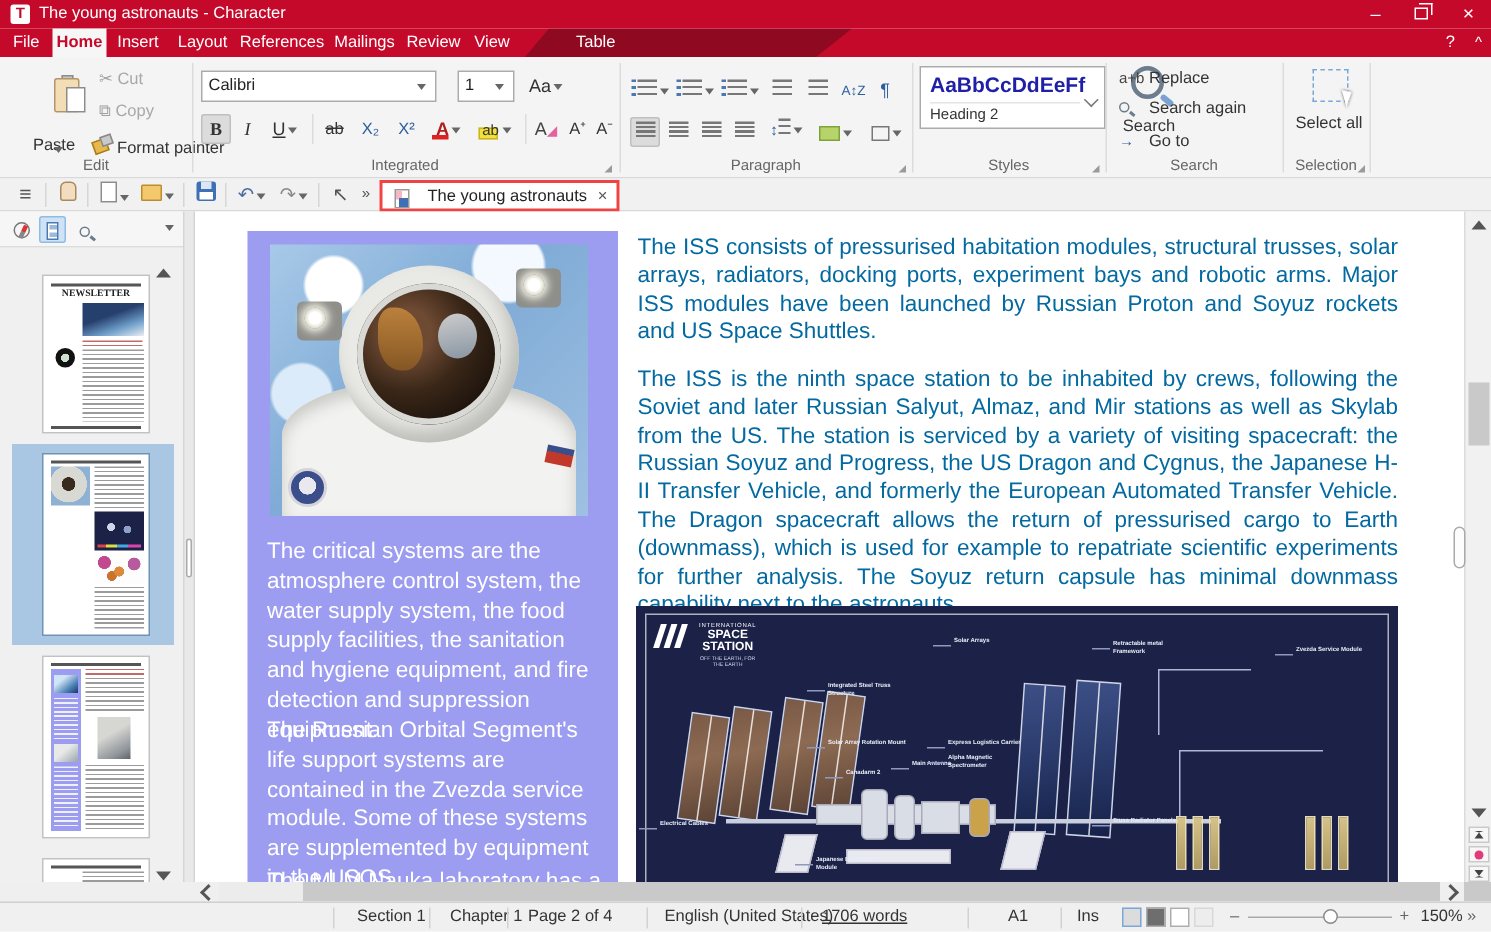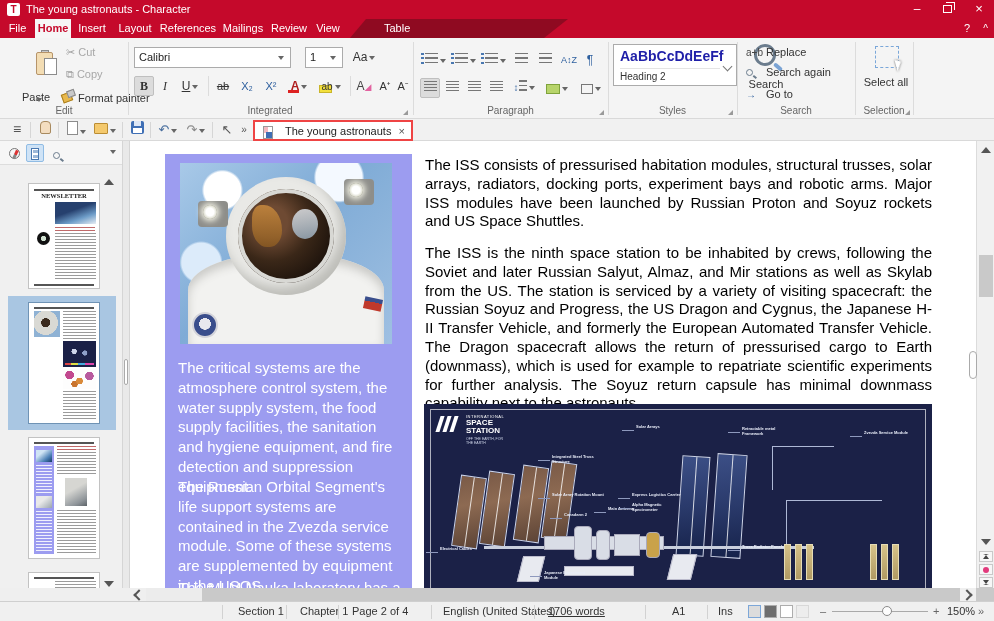--- a/index.html
+++ b/index.html
@@ -140,28 +140,28 @@
   .visor:before { content:""; position:absolute; left:14px; top:16px; width:30px; height:42px; background:linear-gradient(#c98a3e, #8a5a22); border-radius:30% 60% 40% 50%; opacity:.85; }
   .visor:after { content:""; position:absolute; right:16px; top:20px; width:26px; height:30px; background:linear-gradient(#e8eef4, #9fb4c6); border-radius:50%; opacity:.8; }
   .lamp { position:absolute; width:30px; height:26px; background:#8e8e8a; border-radius:4px; }
   .lamp:before { content:""; position:absolute; left:5px; top:4px; width:14px; height:14px; border-radius:50%; background:radial-gradient(circle, #ffffff 0 40%, #d9d9c9 70%, #9a9a90 100%); box-shadow:0 0 6px 2px #fffef0; }
   #lamp-l { left:18px; top:38px; }
   #lamp-r { left:164px; top:16px; }
   .patch { position:absolute; left:12px; bottom:6px; width:26px; height:26px; border-radius:50%; background:radial-gradient(circle at 50% 45%, #e8e8ee 0 35%, #3a4e8c 36% 100%); border:2px solid #d4d4da; }
   .flag { position:absolute; right:10px; bottom:34px; width:18px; height:12px; background:linear-gradient(#3a4e8c 0 35%, #c0392b 35% 100%); transform:rotate(12deg); }
 
   .purp-text { position:absolute; left:13px; width:224px; color:#fff; font-size:15px; line-height:19.8px; }
-  .doc-text { position:absolute; left:295px; width:507px; color:#000000; font-size:15px; line-height:18.8px; text-align:justify; }
+  .doc-text { position:absolute; left:295px; width:507px; color:#0369a1; font-size:15px; line-height:18.8px; text-align:justify; }
 
   
   #iss-info { position:absolute; left:294px; top:263px; width:508px; height:184px; background:#1b2147; overflow:hidden; }
   #iss-border { position:absolute; left:6px; top:5px; right:6px; bottom:-10px; border:1px solid rgba(255,255,255,.65); }
   #iss-logo { position:absolute; left:14px; top:10px; }
   .logo-slash { position:absolute; top:2px; width:4px; height:16px; background:#fff; transform:skewX(-18deg); }
-  #iss-logo-text { position:absolute; left:28px; top:0; color:#fff; }
+  #iss-logo-text { position:absolute; left:28px; top:0; color:#fff;text-align:center; }
   #logo-top { font-size:4px; letter-spacing:.5px; }
   #logo-main { font-size:8px; font-weight:bold; line-height:8px; }
   #logo-sub { font-size:3.5px; margin-top:2px; color:#cfd6ea; }
   .panel { position:absolute; border:1px solid #cdd4e8; }
   .p-brown { background:linear-gradient(160deg,#7a5a47 0%, #8d6a52 40%, #5d4436 100%); }
   .p-blue  { background:linear-gradient(170deg,#3c4f86 0%, #2a3a6b 50%, #16224a 100%); }
   .p-blue:before, .p-brown:before { content:""; position:absolute; left:50%; top:0; width:1px; height:100%; background:rgba(255,255,255,.8); }
   #truss { position:absolute; left:60px; top:142px; width:330px; height:3px; background:#c9cfdd; }
   .module { position:absolute; background:#d9dde6; border:1px solid #aab; }
   .radiator { position:absolute; background:#e8eaf0; border:1px solid #bbc; }

